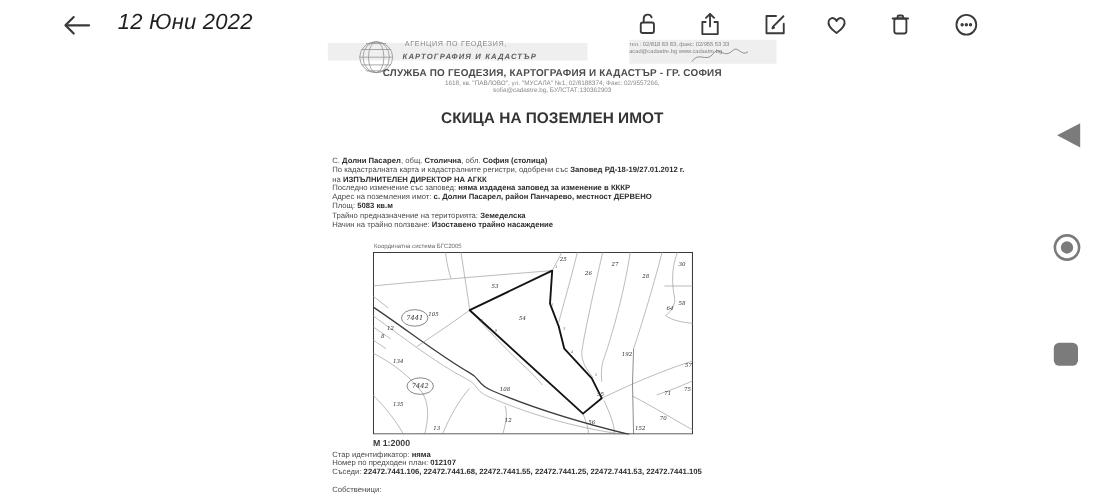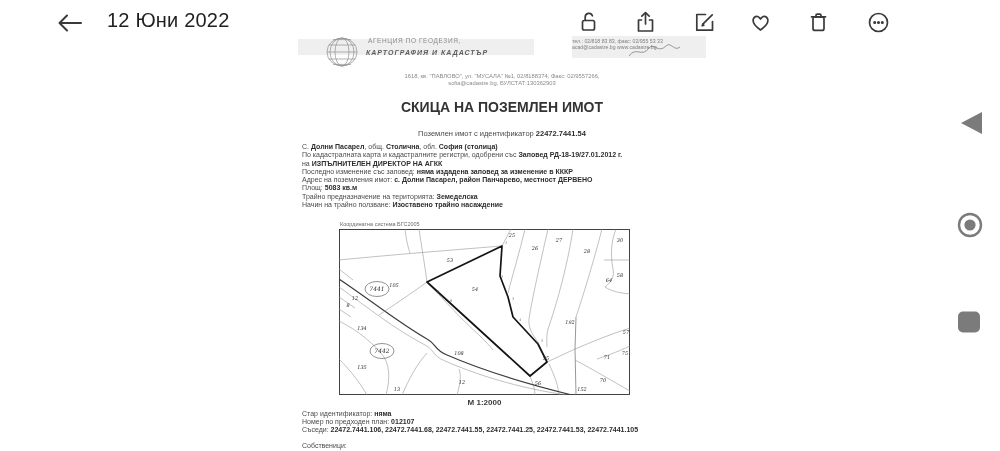--- a/index.html
+++ b/index.html
@@ -1,21 +1,21 @@
 <!DOCTYPE html>
 <html><head>
 <meta charset="utf-8">
 <style>
   * { margin:0; padding:0; box-sizing:border-box; }
   html,body { width:1000px; height:451px; background:#ffffff; overflow:hidden;
               font-family:"Liberation Sans", sans-serif; }
   .abs { position:absolute; }
 
   
-  #topbar { position:absolute; left:0; top:0; width:936px; height:46px; background:#fff; }
+  #topbar { position:absolute; left:0; top:0; width:936px; height:46px; background:#fff;font-style:italic; }
   #back-btn { position:absolute; left:55px; top:9px; width:30px; height:28px; cursor:pointer; }
   #date-title { position:absolute; left:107px; top:9px; font-size:20px; color:#1f1f1f; letter-spacing:0.2px; }
   .tb-icon { position:absolute; top:10px; width:25px; height:25px; cursor:pointer; }
   .tb-icon svg { stroke:#3a3a3a; fill:none; stroke-width:1.7; stroke-linecap:round; stroke-linejoin:round; }
 
   
   .nav-ic { position:absolute; cursor:pointer; }
 
   
   #doc { position:absolute; left:296px; top:36px; width:412px; height:415px; overflow:hidden;
@@ -28,21 +28,21 @@
              letter-spacing:1px; color:#5c5c5c; }
   #contact { position:absolute; left:276px; top:2px; width:134px; font-size:5.2px; line-height:6.4px; color:#808080; }
   #office  { position:absolute; top:25px; font-size:9px; font-weight:600; color:#4c4c4c; letter-spacing:.2px; }
   .addr    { position:absolute; font-size:5.8px; color:#8a8a8a; }
   #title1  { position:absolute; top:63px; font-size:14px; font-weight:bold; color:#333; }
   #title2  { position:absolute; top:75px; font-size:9.5px; font-weight:bold; color:#333; }
   #ident   { position:absolute; top:93px; font-size:7.5px; color:#4a4a4a; }
   #info    { position:absolute; left:6px; top:107px; font-size:7px; line-height:8.3px; color:#4a4a4a; width:404px; }
   #coordsys{ position:absolute; left:44px; top:185px; font-size:5.5px; color:#6a6a6a; }
   #map-wrap{ position:absolute; left:43px; top:193px; width:291px; height:166px; }
-  #scale   { position:absolute; left:43px; top:362px; width:291px; text-align:center;
+  #scale   { position:absolute; left:43px; top:362px; width:291px; 
              font-size:8px; font-weight:bold; color:#3b3b3b; }
   #footer  { position:absolute; left:6px; top:374px; font-size:7px; line-height:8.2px; color:#4a4a4a; width:404px; }
   #owners-line { margin-top:7px; }
 
   
   #map-svg { width:291px; height:166px; display:block; background:#fff; }
   #map-svg .border { fill:none; stroke:#2f2f2f; stroke-width:.9; }
   #map-svg .t  { fill:none; stroke:#8d8d8d; stroke-width:.55; }
   #map-svg .m  { fill:none; stroke:#6a6a6a; stroke-width:.7; }
   #map-svg .r1 { fill:none; stroke:#3d3d3d; stroke-width:1.2; }
@@ -147,25 +147,25 @@
   <div id="agency2">КАРТОГРАФИЯ И КАДАСТЪР</div>
 
   <div id="contact">
     <div>тел.: 02/818 83 83, факс: 02/955 53 33</div>
     <div>acad@cadastre.bg  www.cadastre.bg</div>
   </div>
   <svg class="abs" style="left:278px; top:2px" width="130" height="24" viewBox="0 0 130 24">
     <path d="M55,18 C62,8 68,20 75,10 C80,4 84,16 92,8 C97,3 100,14 106,9" stroke="#6d6d6d" stroke-width="0.9" fill="none" opacity="0.75"></path>
   </svg>
 
+  <div id="office" class="ctr">СЛУЖБА ПО ГЕОДЕЗИЯ, КАРТОГРАФИЯ И КАДАСТЪР - ГР. СОФИЯ</div>
   <div class="addr ctr" style="top:37px">1618, кв. "ПАВЛОВО", ул. "МУСАЛА" №1, 02/8188374; Факс: 02/9557266,</div>
   <div class="addr ctr" style="top:44px">sofia@cadastre.bg, БУЛСТАТ:130362903</div>
 
   <div id="title1" class="ctr">СКИЦА НА ПОЗЕМЛЕН ИМОТ</div>
-  <div id="ident" class="ctr"><span>Поземлен имот с идентификатор </span><span class="bold">22472.7441.54</span></div>
 
   <div id="info">
     <div><span>С. </span><span class="bold">Долни Пасарел</span><span>, общ. </span><span class="bold">Столична</span><span>, обл. </span><span class="bold">София (столица)</span></div>
     <div><span>По кадастралната карта и кадастралните регистри, одобрени със </span><span class="bold">Заповед РД-18-19/27.01.2012 г.</span></div>
     <div><span>на </span><span class="bold">ИЗПЪЛНИТЕЛЕН ДИРЕКТОР НА АГКК</span></div>
     <div><span>Последно изменение със заповед: </span><span class="bold">няма издадена заповед за изменение в КККР</span></div>
     <div><span>Адрес на поземления имот: </span><span class="bold">с. Долни Пасарел, район Панчарево, местност ДЕРВЕНО</span></div>
     <div><span>Площ: </span><span class="bold">5083 кв.м</span></div>
     <div><span>Трайно предназначение на територията: </span><span class="bold">Земеделска</span></div>
     <div><span>Начин на трайно ползване: </span><span class="bold">Изоставено трайно насаждение</span></div>

